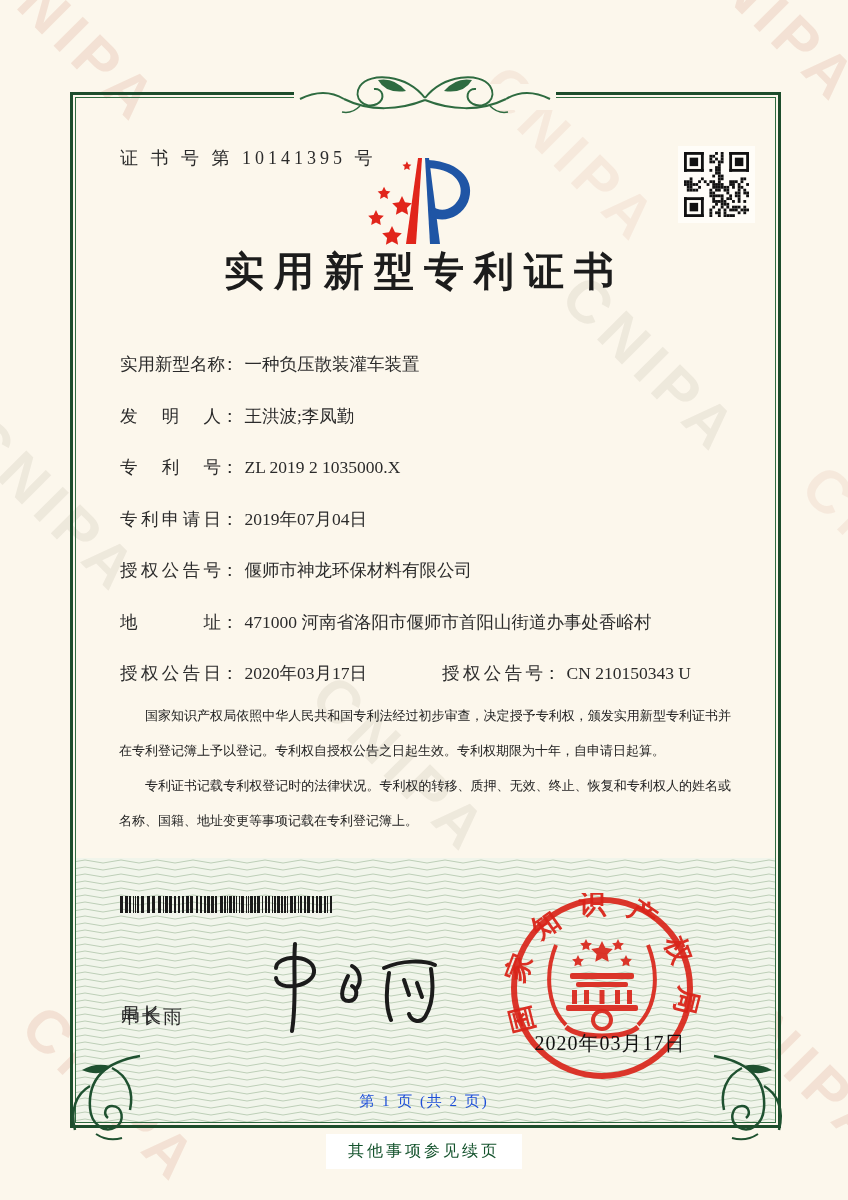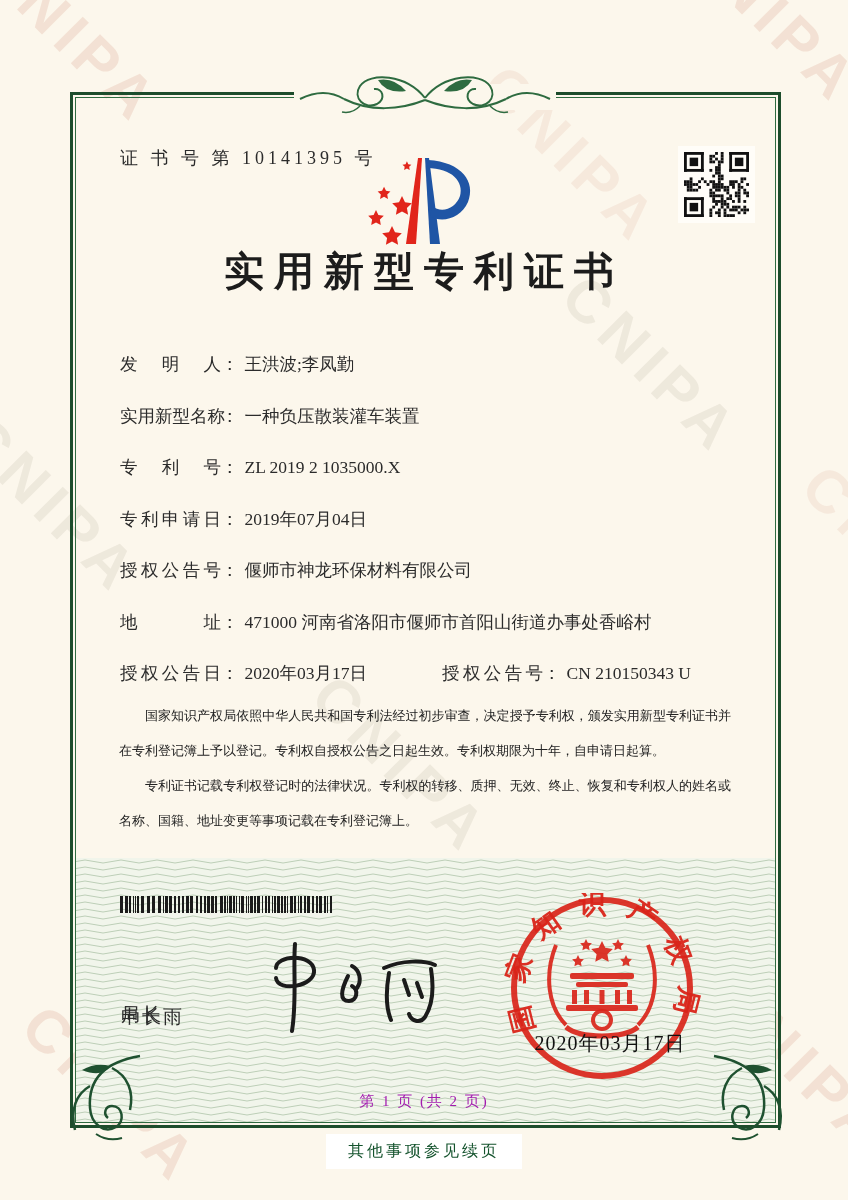--- a/index.html
+++ b/index.html
@@ -49,21 +49,21 @@
 
   .sig-title{position:absolute;left:121px;top:966px;font-size:19px;letter-spacing:2px;margin-top:36px;}
   .sig-name{position:absolute;left:121px;top:1004px;font-size:19px;letter-spacing:2px;}
   .sig-script{position:absolute;left:218px;top:938px;}
 
   .seal{position:absolute;left:502px;top:893px;}
   .seal-date{position:absolute;left:510px;top:1030px;width:200px;text-align:center;
              font-size:20px;color:#111;letter-spacing:1px;}
 
   .page-info{position:absolute;left:0;top:1092px;width:848px;text-align:center;
-             font-size:15px;letter-spacing:2px;color:#a21caf;}
+             font-size:15px;letter-spacing:2px;color:#1d4ed8;}
   .cont-note{position:absolute;left:50%;top:1134px;transform:translateX(-50%);
              background:#ffffff;padding:7px 22px;font-size:16px;letter-spacing:3px;color:#14532d;}
 </style>
 </head>
 <body>
 
 <div class="page">
 
   <div class="wm pink" style="left:-40px;top:0px;">CNIPA</div>
   <div class="wm pink" style="left:660px;top:-20px;">CNIPA</div>
@@ -297,24 +297,24 @@
           <rect x="42" y="61.599999999999994" width="2.8" height="2.8" fill="#111"></rect>
           <rect x="44.8" y="61.599999999999994" width="2.8" height="2.8" fill="#111"></rect>
           <rect x="47.599999999999994" y="61.599999999999994" width="2.8" height="2.8" fill="#111"></rect>
         </svg>
     </div>
 
     <div class="title">实用新型专利证书</div>
 
     <div class="fields">
       <div class="field-row">
+        <span class="flabel">实用新型名称</span><span class="colon">：</span><span>一种负压散装灌车装置</span>
+      </div>
+      <div class="field-row">
         <span class="flabel">发明人</span><span class="colon">：</span><span>王洪波;李凤勤</span>
-      </div>
-      <div class="field-row">
-        <span class="flabel">实用新型名称</span><span class="colon">：</span><span>一种负压散装灌车装置</span>
       </div>
       <div class="field-row">
         <span class="flabel">专利号</span><span class="colon">：</span><span>ZL 2019 2 1035000.X</span>
       </div>
       <div class="field-row">
         <span class="flabel">专利申请日</span><span class="colon">：</span><span>2019年07月04日</span>
       </div>
       <div class="field-row">
         <span class="flabel">授权公告号</span><span class="colon">：</span><span>偃师市神龙环保材料有限公司</span>
       </div>

